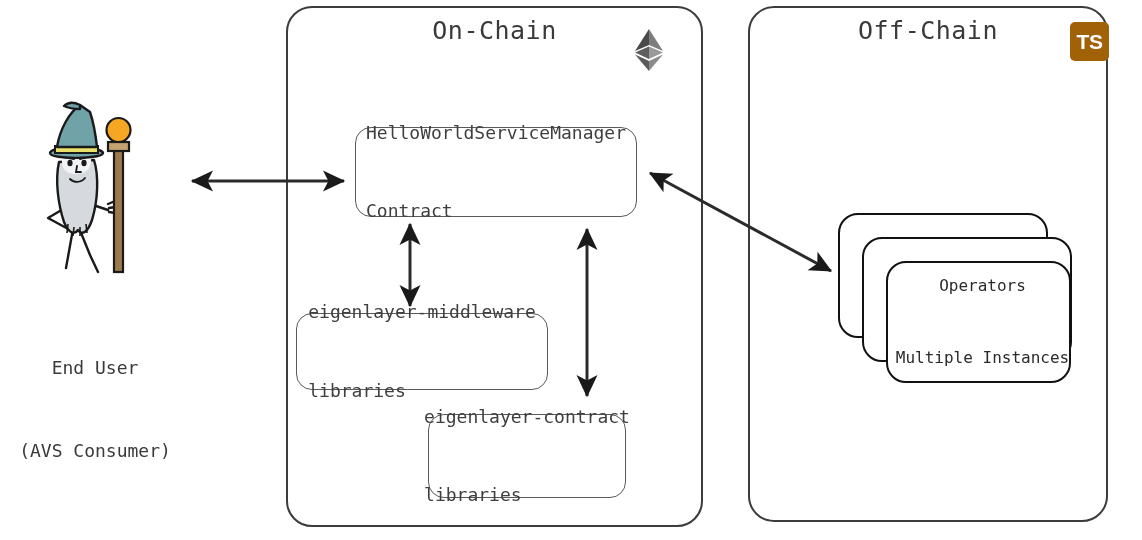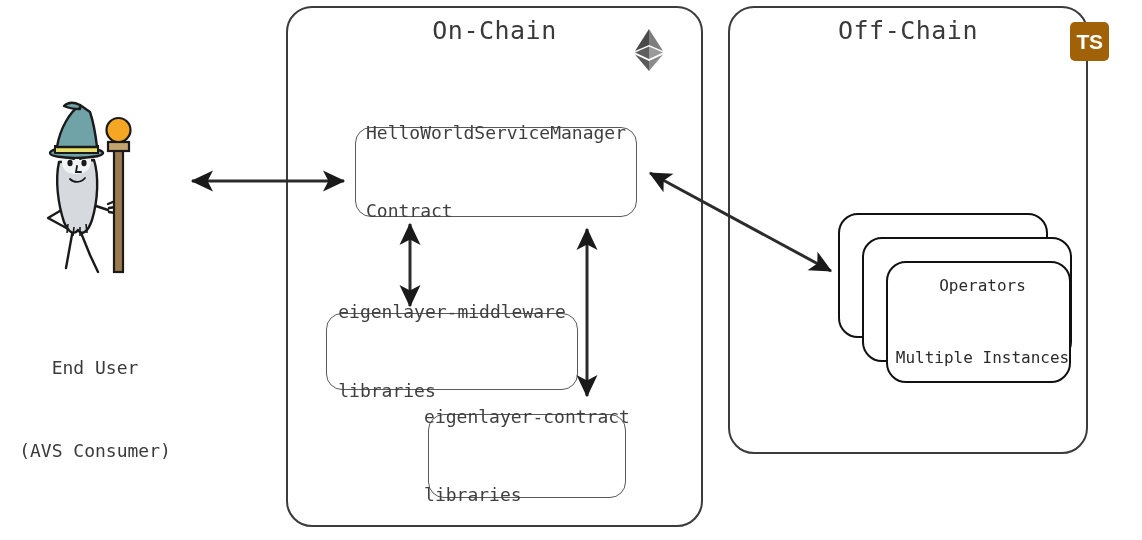--- a/index.html
+++ b/index.html
@@ -130,21 +130,21 @@
 </style>
 </head>
 <body>
 
 <div id="canvas">
 
   <div class="zone" style="left:286px; top:6px; width:417px; height:521px;">
     <div class="zone-title">On-Chain</div>
   </div>
 
-  <div class="zone" style="left:728px; top:6px; width:360px; height:448px;">
+  <div class="zone" style="left:748px; top:6px; width:360px; height:516px;">
     <div class="zone-title">Off-Chain</div>
   </div>
 
   <div id="eth-logo">
     <svg width="30" height="44" viewBox="0 0 30 44" xmlns="http://www.w3.org/2000/svg">
       <polygon points="15,1 15,17 29,23" fill="#7d7d7d"></polygon>
       <polygon points="15,1 1,23 15,17" fill="#4a4a4a"></polygon>
       <polygon points="15,18.5 15,31 29,24.5" fill="#9a9a9a"></polygon>
       <polygon points="15,18.5 1,24.5 15,31" fill="#5e5e5e"></polygon>
       <polygon points="15,33 15,43 29,26.5" fill="#8b8b8b"></polygon>
@@ -209,21 +209,21 @@
     <div>(AVS Consumer)</div>
   </div>
 
   <div class="node" style="left:355px; top:127px; width:282px; height:90px;">
     <div>
       <div>HelloWorldServiceManager</div>
       <div>Contract</div>
     </div>
   </div>
 
-  <div class="node" style="left:326px; top:313px; width:252px; height:77px;">
+  <div class="node" style="left:296px; top:313px; width:252px; height:77px;">
     <div>
       <div>eigenlayer-middleware</div>
       <div>libraries</div>
     </div>
   </div>
 
   <div class="node" style="left:428px; top:414px; width:198px; height:84px;">
     <div>
       <div>eigenlayer-contract</div>
       <div>libraries</div>

